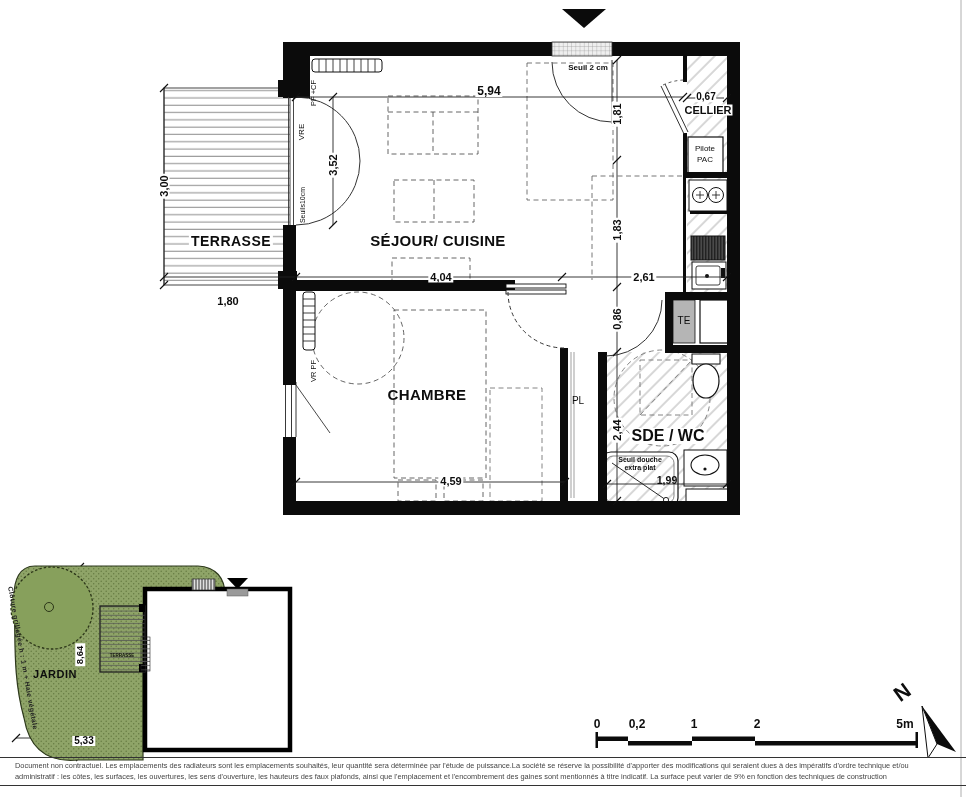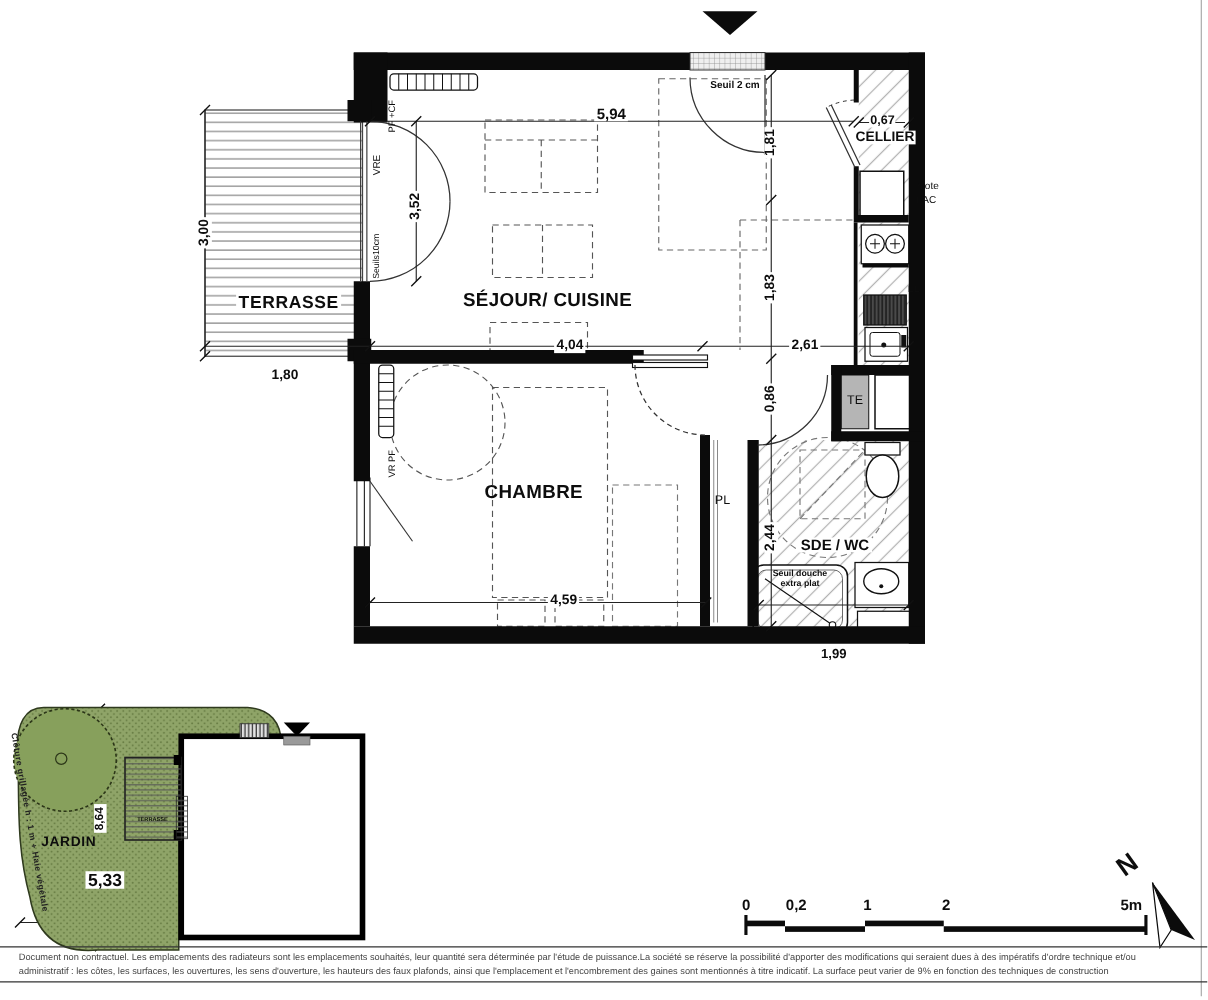--- a/index.html
+++ b/index.html
@@ -4,21 +4,21 @@
 <style>
   html,body{margin:0;padding:0;background:#fff;}
   .canvas{position:relative;width:966px;height:800px;background:#fff;overflow:hidden;
           font-family:"Liberation Sans",sans-serif;}
   svg{position:absolute;left:0;top:0;}
   .lbl{position:absolute;font-weight:bold;color:#0d0d0d;white-space:nowrap;line-height:1;}
   .c{transform:translate(-50%,-50%);}
   .r{transform:translate(-50%,-50%) rotate(-90deg);}
   .bgw{background:#fff;padding:0 2px;}
   .wrap{white-space:normal;text-align:center;line-height:1.2;}
-  .pre{white-space:pre-line;text-align:center;line-height:1.35;margin-left:36px;}
+  .pre{white-space:pre-line;text-align:center;line-height:1.35;}
   .disc{position:absolute;left:0;top:757px;width:954px;border-top:1.5px solid #333;
         border-bottom:1.5px solid #333;padding:2px 4px 3px 15px;font-size:7.4px;
         line-height:1.5;color:#444;}
   .rot-fence{position:absolute;left:14px;top:586px;transform:rotate(80deg);
         transform-origin:0 0;font-size:6.8px;font-weight:bold;color:#222;letter-spacing:.4px;}
   .north{transform:translate(-50%,-50%) rotate(-36deg);}
 </style>
 </head>
 <body>
 
@@ -223,54 +223,54 @@
     <polygon points="922,706 956,752 937,744" fill="#0b0b0b"></polygon>
     <polygon points="922,706 937,744 928,758" fill="#fff" stroke="#0b0b0b" stroke-width="1"></polygon>
   </g>
 
   <line x1="961" y1="0" x2="961" y2="797" stroke="#999" stroke-width="0.8"></line>
 </svg>
 
 <span class="lbl c bgw" style="left:231px;top:241px;font-size:14px;letter-spacing:.5px;">TERRASSE</span>
 <span class="lbl c" style="left:438px;top:240px;font-size:15px;letter-spacing:.3px;">SÉJOUR/ CUISINE</span>
 <span class="lbl c" style="left:427px;top:394px;font-size:15px;letter-spacing:.3px;">CHAMBRE</span>
-<span class="lbl c bgw" style="left:668px;top:436px;font-size:12px;">SDE / WC</span>
+<span class="lbl c bgw" style="left:668px;top:436px;font-size:16px;">SDE / WC</span>
 <span class="lbl c bgw" style="left:708px;top:110px;font-size:11px;padding:0 1px;">CELLIER</span>
 
 <span class="lbl c bgw" style="left:489px;top:91px;font-size:12px;">5,94</span>
 <span class="lbl r bgw" style="left:333px;top:165px;font-size:11px;">3,52</span>
 <span class="lbl r bgw" style="left:164px;top:186px;font-size:11px;">3,00</span>
 <span class="lbl c bgw" style="left:228px;top:277px;font-size:11px;margin-top:24px;">1,80</span>
-<span class="lbl c bgw" style="left:456px;top:277px;font-size:11px;">4,04</span>
+<span class="lbl c bgw" style="left:441px;top:277px;font-size:11px;">4,04</span>
 <span class="lbl c bgw" style="left:644px;top:277px;font-size:11px;">2,61</span>
 <span class="lbl r bgw" style="left:617px;top:114px;font-size:11px;">1,81</span>
 <span class="lbl r bgw" style="left:617px;top:230px;font-size:11px;">1,83</span>
 <span class="lbl c bgw" style="left:706px;top:97px;font-size:10px;padding:0 1px;">0,67</span>
 <span class="lbl r bgw" style="left:617px;top:319px;font-size:11px;">0,86</span>
 <span class="lbl r bgw" style="left:617px;top:430px;font-size:11px;">2,44</span>
 <span class="lbl c bgw" style="left:451px;top:481px;font-size:11px;text-align:center;">4,59</span>
-<span class="lbl c" style="left:667px;top:480px;font-size:10.5px;margin-top:44px;">1,99</span>
+<span class="lbl c" style="left:667px;top:480px;font-size:10.5px;">1,99</span>
 
 <span class="lbl c" style="left:588px;top:68px;font-size:8px;">Seuil 2 cm</span>
 <span class="lbl c pre" style="left:705px;top:155px;font-size:8px;font-weight:normal;">Pilote
 PAC</span>
 <span class="lbl c" style="left:684px;top:321px;font-size:10px;font-weight:normal;text-align:center;">TE</span>
 <span class="lbl c" style="left:707px;top:231px;font-size:7.5px;margin-left:24px;">LL</span>
 <span class="lbl c" style="left:578px;top:401px;font-size:10px;font-weight:normal;">PL</span>
 <span class="lbl r" style="left:302px;top:132px;font-size:8px;font-weight:normal;">VRE</span>
 <span class="lbl r" style="left:302px;top:205px;font-size:7px;font-weight:normal;">Seuils10cm</span>
 <span class="lbl r" style="left:314px;top:93px;font-size:7.5px;font-weight:normal;">PF +CF</span>
 <span class="lbl r" style="left:314px;top:371px;font-size:7.5px;font-weight:normal;">VR PF</span>
 <span class="lbl c wrap" style="left:640px;top:464px;font-size:7px;width:52px;">Seuil douche extra plat</span>
 
 <span class="lbl c" style="left:55px;top:674px;font-size:11px;letter-spacing:.5px;">JARDIN</span>
 <span class="lbl c" style="left:122px;top:656px;font-size:4.5px;">TERRASSE</span>
 <span class="rot-fence">Clôture grillagée h : 1 m + Haie végétale</span>
 <span class="lbl r bgw" style="left:80px;top:655px;font-size:9.5px;">8,64</span>
-<span class="lbl c bgw" style="left:84px;top:704px;font-size:14px;">5,33</span>
+<span class="lbl c bgw" style="left:84px;top:741px;font-size:10px;">5,33</span>
 
 <span class="lbl c" style="left:597px;top:724px;font-size:12px;">0</span>
 <span class="lbl c" style="left:637px;top:724px;font-size:12px;">0,2</span>
 <span class="lbl c" style="left:694px;top:724px;font-size:12px;">1</span>
 <span class="lbl c" style="left:757px;top:724px;font-size:12px;">2</span>
 <span class="lbl c" style="left:905px;top:724px;font-size:12px;">5m</span>
 
 <span class="lbl north" style="left:902px;top:692px;font-size:21px;position:absolute;">N</span>
 
 <div class="disc">

